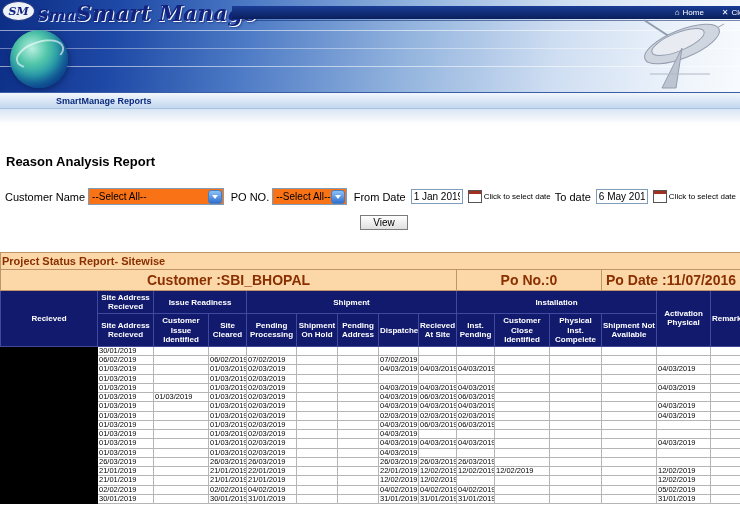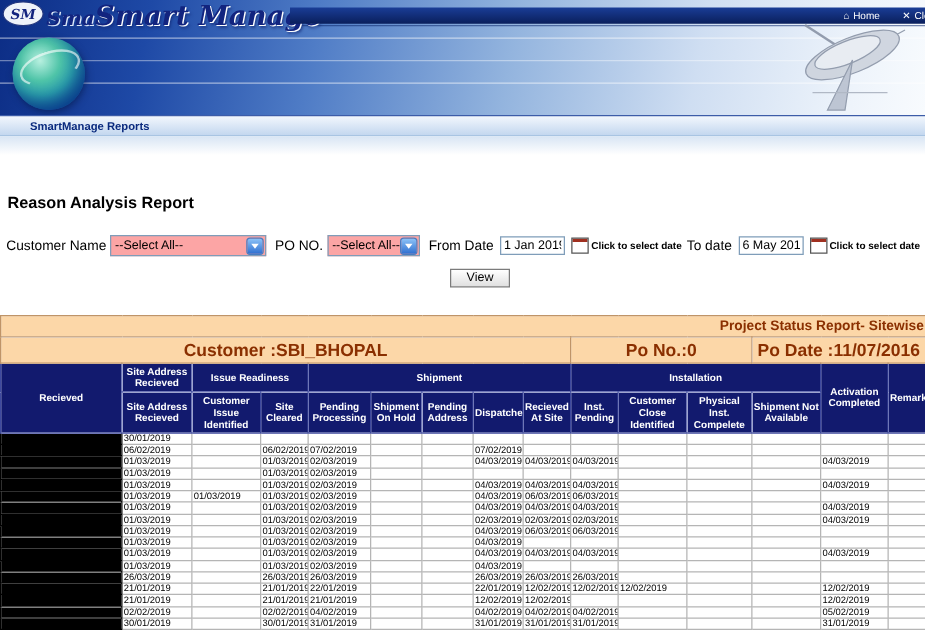--- a/index.html
+++ b/index.html
@@ -52,65 +52,65 @@
   }
   .toplink { display:flex; align-items:center; gap:3px; cursor:pointer; white-space:nowrap; }
   .tl-icon { font-size:8px; line-height:1; }
   .dish { position:absolute; right:0; top:16px; z-index:2; opacity:.9; }
 
   
   .navbar {
     height:16px; background:linear-gradient(#f2f7fd,#c3d7ef);
     border-bottom:1px solid #a8c4e2; display:flex; align-items:center;
   }
-  .navbar-title { font-size:9px; font-weight:bold; color:#0a2a7e; padding-left:24px; }
+  .navbar-title { font-size:9px; font-weight:bold; color:#0a2a7e; padding-left:24px;margin-left:32px; }
   .fade-strip { height:15px; background:linear-gradient(#d8e5f4,#ffffff); }
 
   
   .report-title { margin:30px 0 0 6px; font-size:13px; font-weight:bold; color:#000; }
   .filters { display:flex; align-items:center; margin:19px 0 0 5px; font-size:11px; white-space:nowrap; }
   .lbl { margin-right:3px; }
   .xp-select {
     display:inline-flex; align-items:center; justify-content:space-between;
-    height:17px; border:1px solid #7f9db9; background:#fca5a5; font-size:10px;
+    height:17px; border:1px solid #7f9db9; background:#f97316; font-size:10px;
     padding-left:3px; margin-right:7px;
   }
   .w-customer { width:198px; }
   .w-po { width:98px; }
   .xp-select .txt { overflow:hidden; }
   .xp-btn {
     width:14px; height:14px; margin-right:1px; flex:0 0 auto;
     background:linear-gradient(#8cc2f7,#2f6fd0); border:1px solid #4a7cc0; border-radius:3px;
     display:flex; align-items:center; justify-content:center; cursor:pointer;
   }
   .xp-arr { width:0; height:0; border-left:3px solid transparent; border-right:3px solid transparent; border-top:4px solid #fff; }
   .date-input {
     width:52px; height:15px; border:1px solid #7f9db9; font-size:10px;
     padding:0 2px; font-family:"Liberation Sans", sans-serif; margin-left:2px;
   }
   .cal-icon {
     display:inline-block; width:14px; height:13px; border:1px solid #555;
     background:linear-gradient(#a03020 0 3px, #fff 3px);
     margin:0 2px 0 5px; cursor:pointer; flex:0 0 auto;
   }
-  .cal-hint { font-size:8px; margin-right:4px; cursor:pointer;font-weight:bold; }
+  .cal-hint { font-size:8px; margin-right:4px; cursor:pointer; }
 
   .view-row { text-align:center; margin-top:7px;padding-left:28px; }
   .view-btn {
     font-size:10px; font-family:"Liberation Sans", sans-serif;
     padding:1px 12px; background:linear-gradient(#ffffff,#e0e0e0);
     border:1px solid #7b7b7b; cursor:pointer;
   }
 
   
   .report-table { width:740px; border-collapse:collapse; table-layout:fixed; margin-top:22px; }
   .report-table th, .report-table td { overflow:hidden; }
   .tbl-title td {
     background:#fcd7a8; color:#8a2f00; font-weight:bold; font-size:11px;
-    text-align:right; height:17px; border:1px solid #bf9468;
+    text-align:left; height:17px; border:1px solid #bf9468;
   }
   .tbl-info td {
     background:#fcd7a8; color:#8a2f00; font-weight:bold; font-size:14px;
     text-align:center; height:21px; border:1px solid #bf9468;
   }
   .hdr th {
     background:#121a6e; color:#fff; font-size:8px; font-weight:bold;
     text-align:center; padding:2px 1px; border:1px solid #3f4a9e; line-height:1.15;
   }
   .report-table tbody.data td {
@@ -216,21 +216,21 @@
       <td colspan="9">Customer :SBI_BHOPAL</td>
       <td colspan="3">Po No.:0</td>
       <td colspan="3">Po Date :11/07/2016</td>
     </tr>
     <tr class="hdr">
       <th rowspan="2">Recieved</th>
       <th>Site Address Recieved</th>
       <th colspan="2">Issue Readiness</th>
       <th colspan="5">Shipment</th>
       <th colspan="4">Installation</th>
-      <th rowspan="2">Activation Completed</th>
+      <th rowspan="2">Activation Physical</th>
       <th rowspan="2">Remarks</th>
     </tr>
     <tr class="hdr">
       <th>Site Address Recieved</th>
       <th>Customer Issue Identified</th>
       <th>Site Cleared</th>
       <th>Pending Processing</th>
       <th>Shipment On Hold</th>
       <th>Pending Address</th>
       <th>Dispatched</th>

